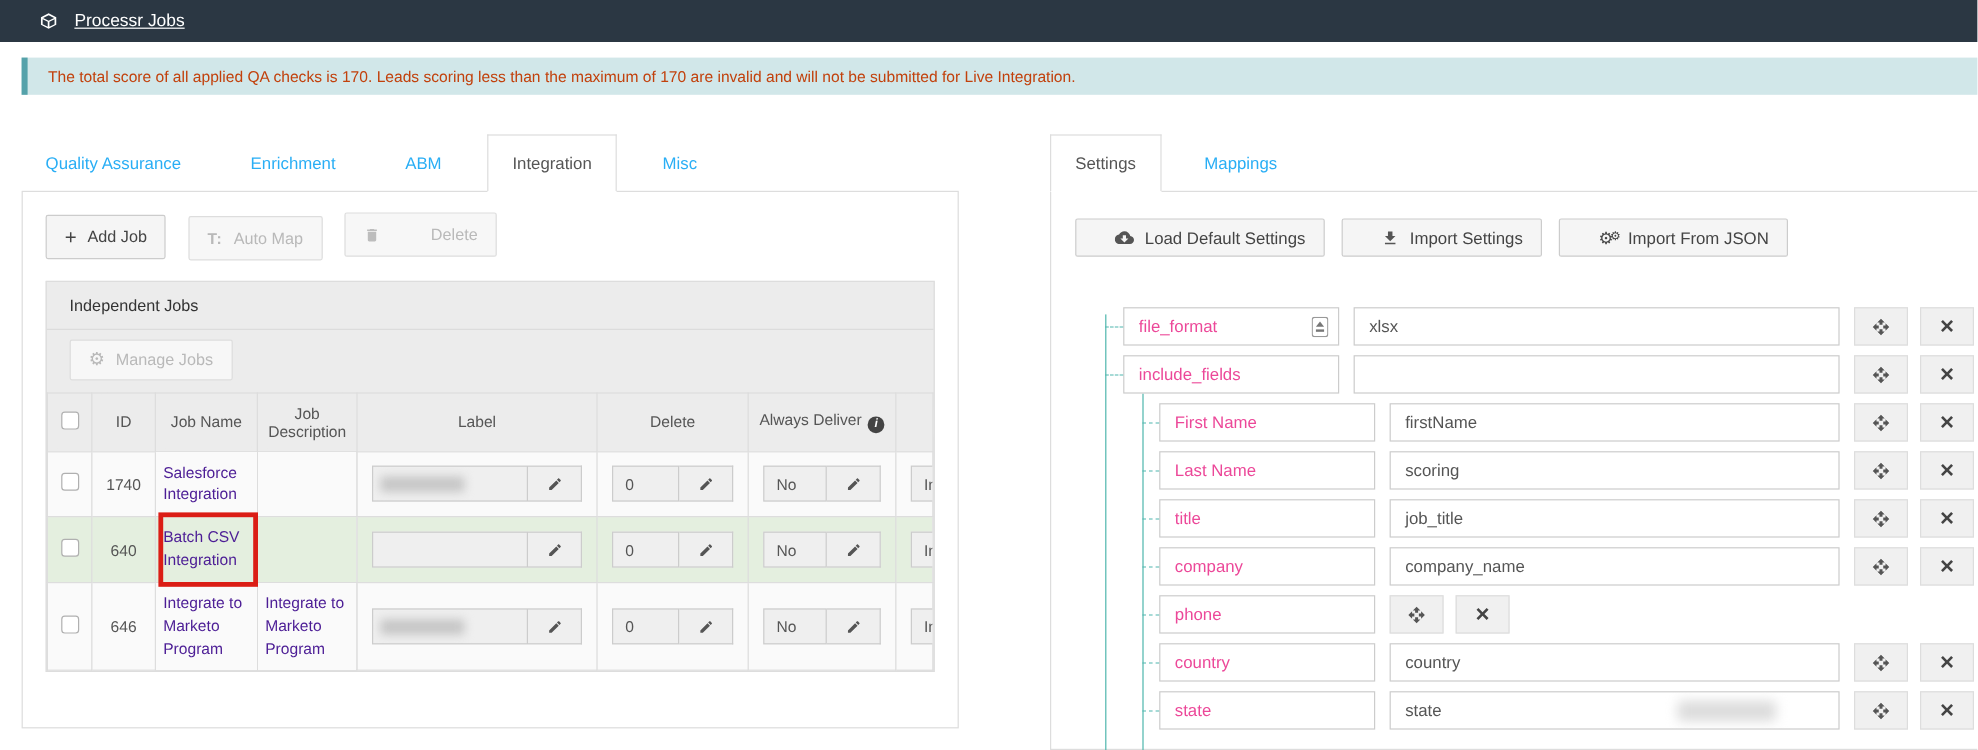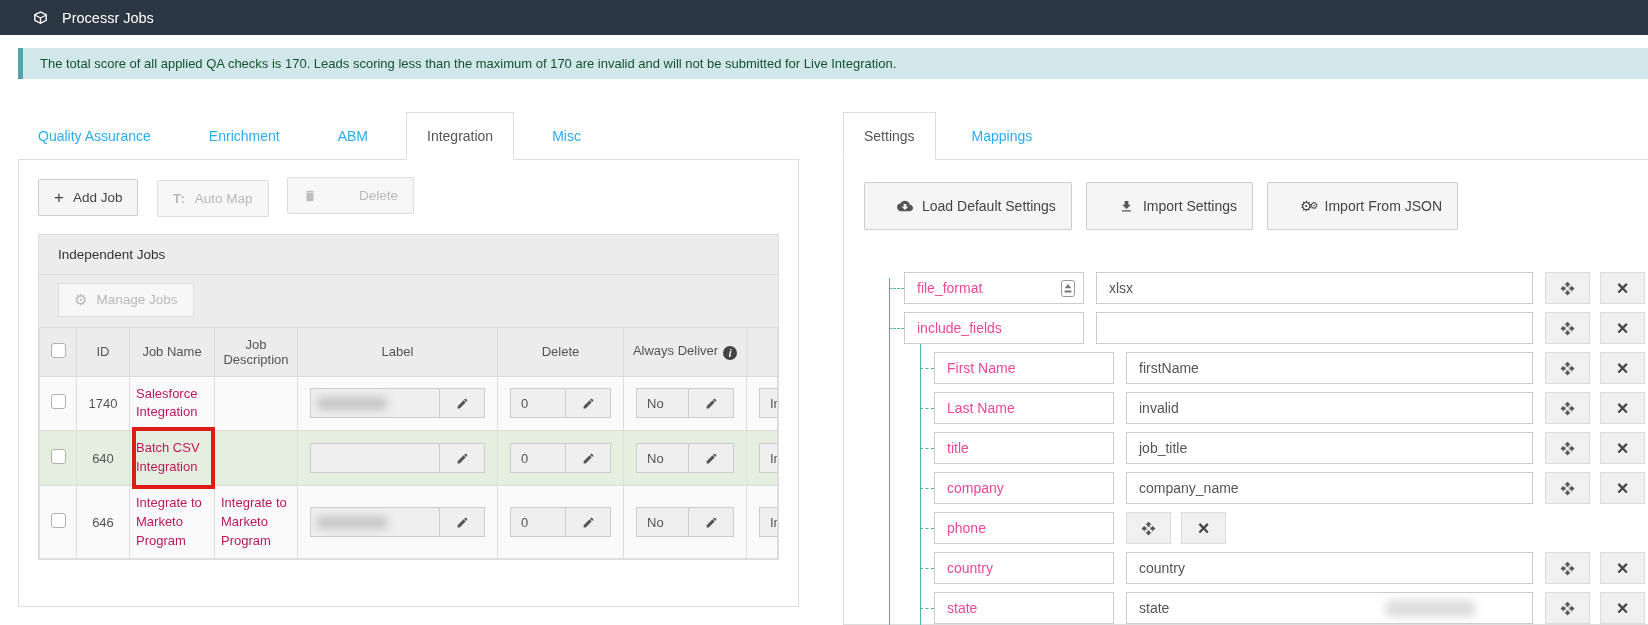--- a/index.html
+++ b/index.html
@@ -3,31 +3,31 @@
 <meta charset="utf-8">
 <style>
   * { box-sizing: border-box; margin: 0; padding: 0; }
   html,body { width:1648px; height:625px; overflow:hidden; background:#fff;
     font-family:"Liberation Sans", sans-serif; color:#555; }
 
   
   .navbar { height:35px; background:#2b3743; display:flex; align-items:center;
     padding-left:32px; gap:13px; }
   .navbar .logo { width:17px; height:17px; display:inline-flex; }
-  .navbar .title { color:#fff; font-size:14.5px; }
+  .navbar .title { color:#fff; font-size:14.5px;text-decoration:underline; }
 
   
   .alert { margin:13px 0 0 18px; height:31px; background:#d1e7e9;
     border-left:5px solid #55a2aa; display:flex; align-items:center;
-    padding-left:17px; color:#14532d; font-size:13px; }
+    padding-left:17px; color:#c2410c; font-size:13px; }
 
   
   .main { display:flex; margin-top:33px; align-items:flex-start; }
   .col-left { margin-left:18px; width:781px; flex:none; }
-  .col-right { margin-left:44px; flex:1; min-width:0; }
+  .col-right { margin-left:76px; flex:1; min-width:0; }
 
   
   .tabs { display:flex; height:47px; position:relative; z-index:2; }
   .tab { padding:0 20px; display:flex; align-items:center; font-size:14px;
     color:#29aef5; cursor:pointer; margin-bottom:-1px; white-space:nowrap; }
   .tab.active { background:#fff; border:1px solid #ddd; border-bottom:1px solid #fff;
     color:#555; }
   .tabs-left .tab { margin-right:18px; }
   .tabs-right .tab { margin-right:16px; }
 
@@ -60,21 +60,21 @@
   
   table.jobs { width:100%; border-collapse:collapse; table-layout:fixed; }
   table.jobs th, table.jobs td { border:1px solid #ddd; font-size:13px;
     vertical-align:middle; }
   table.jobs th { font-weight:400; color:#555; text-align:center; padding:9px 6px;
     background:#ececec;border-radius:15px; }
   table.jobs td { background:#fafafa; padding:8px 6px; }
   tr.green td { background:#e4efdf; }
   td.c-check, th.c-check { text-align:center; }
   td.c-id { text-align:center; color:#555; }
-  td.c-name, td.c-desc { padding:8px 12px; line-height:1.45; color:#be185d; position:relative; }
+  td.c-name, td.c-desc { padding:8px 12px; line-height:1.45; color:#4c1d95; position:relative; }
   .redbox { position:absolute; left:2px; right:-1px; top:-4px; bottom:-4px;
     border:4px solid #db1d15; pointer-events:none; z-index:3; }
   .checkbox { display:inline-block; width:15px; height:15px; background:#fff;
     border:1px solid #b0b0b0; border-radius:3px; cursor:pointer; }
   .fieldgroup { display:flex; margin:0 6px; }
   .rofield { height:30px; background:#efefef; border:1px solid #ccc;
     display:flex; align-items:center; padding-left:10px; color:#555;
     position:relative; overflow:hidden; flex:1; min-width:0; }
   .pencil-btn { width:45px; height:30px; flex:none; background:#efefef;
     border:1px solid #ccc; border-left:none; display:flex; align-items:center;
@@ -82,21 +82,21 @@
   .pencil-btn svg { fill:#555; }
   .blur-blob { position:absolute; left:6px; top:8px; height:13px; width:55%;
     background:#c6c6c6; filter:blur(4px); border-radius:2px; }
   .partialbox { margin-left:6px; min-width:70px; }
   .info-icon { display:inline-flex; width:14px; height:14px; border-radius:50%;
     background:#444; color:#fff; font-size:10px; font-style:italic; font-weight:700;
     align-items:center; justify-content:center; margin-left:5px; vertical-align:-2px; }
 
   
   .settings-buttons { display:flex; gap:14px; }
-  .settings-buttons .btn { height:48px; font-size:14px;padding-left:32px; }
+  .settings-buttons .btn { height:32px; font-size:14px;padding-left:32px; }
   .tree { position:relative; margin-top:42px; padding-right:3px; }
   .vline { position:absolute; width:0; border-left:1px solid #4fb6ad; }
   .vline-root { left:25px; top:6px; bottom:-60px; }
   .vline-child { left:56px; top:70px; bottom:-60px; }
   .frow { display:flex; align-items:center; height:32px; margin-bottom:8px;
     position:relative; padding-left:40px; }
   .frow.lvl2 { padding-left:70px; }
   .frow::before { content:""; position:absolute; left:25px; width:15px; top:50%;
     border-top:1px dashed #4fb6ad; }
   .frow.lvl2::before { left:56px; width:14px; }
@@ -492,21 +492,21 @@
                 <span>×</span>
               </button>
             </div>
 
             <div class="frow lvl2">
               <div class="kbox">
                 <span class="ktext">Last Name</span>
 
               </div>
               <div class="vbox">
-                <span>invalid</span>
+                <span>scoring</span>
 
               </div>
               <button class="sqbtn move">
                 <svg viewBox="0 0 24 24" width="15" height="15">
                   <path d="M10 9h4V6h3l-5-5-5 5h3v3zm-1 1H6V7l-5 5 5 5v-3h3v-4zm14 2l-5-5v3h-3v4h3v3l5-5zm-9 3h-4v3H7l5 5 5-5h-3v-3z"></path>
                 </svg>
               </button>
               <button class="sqbtn close">
                 <span>×</span>
               </button>

